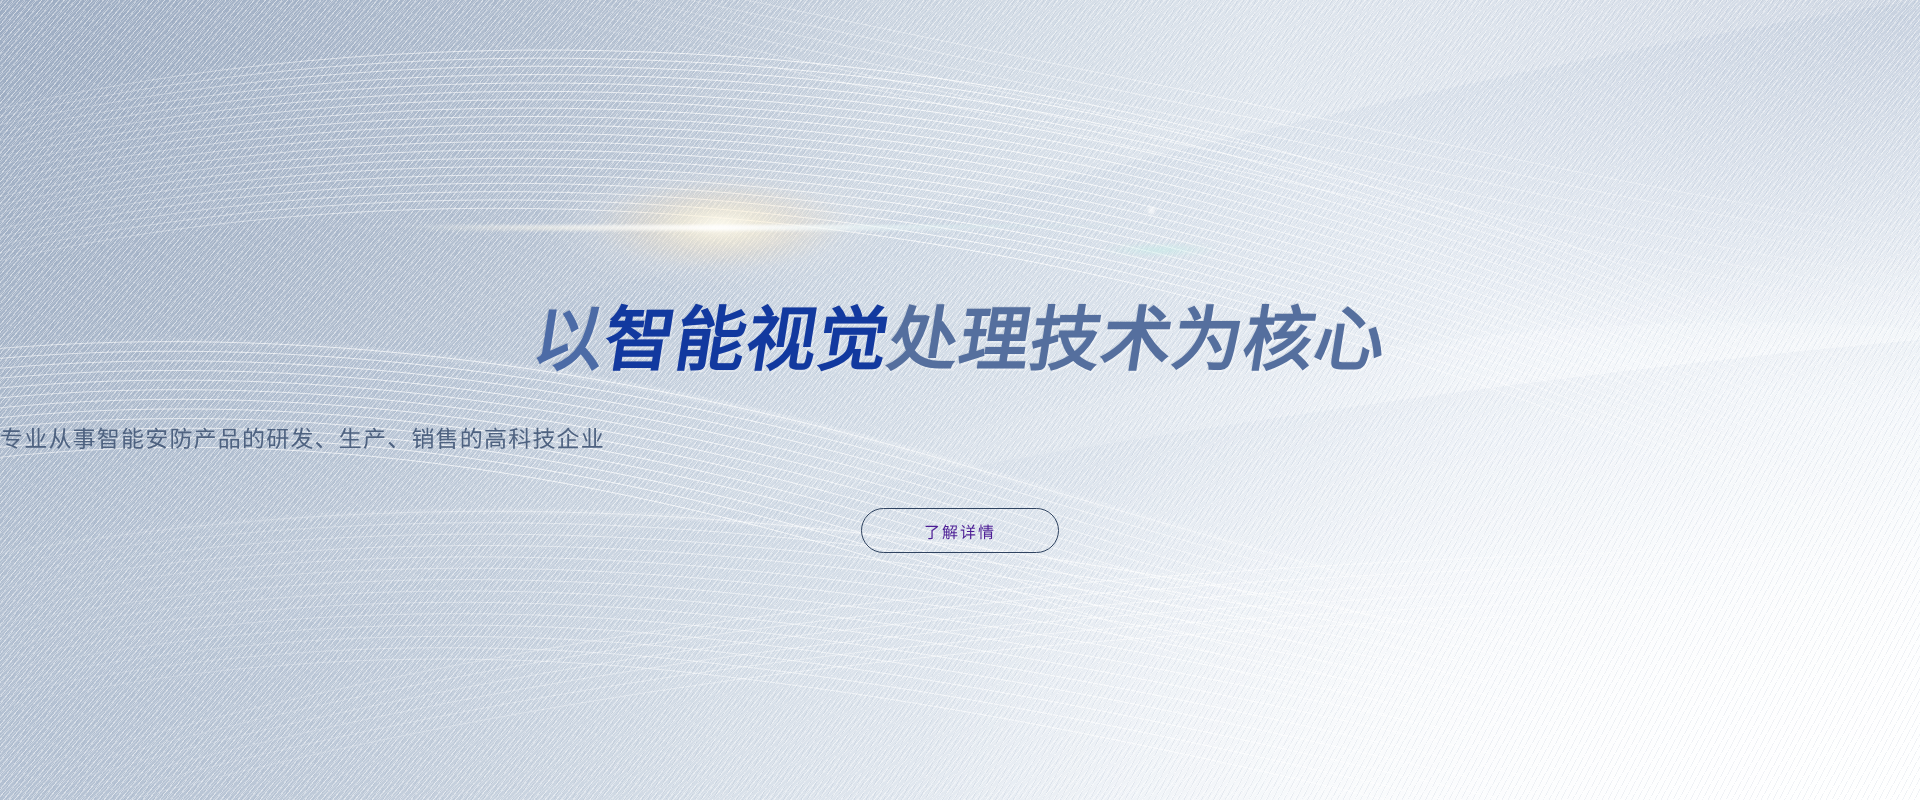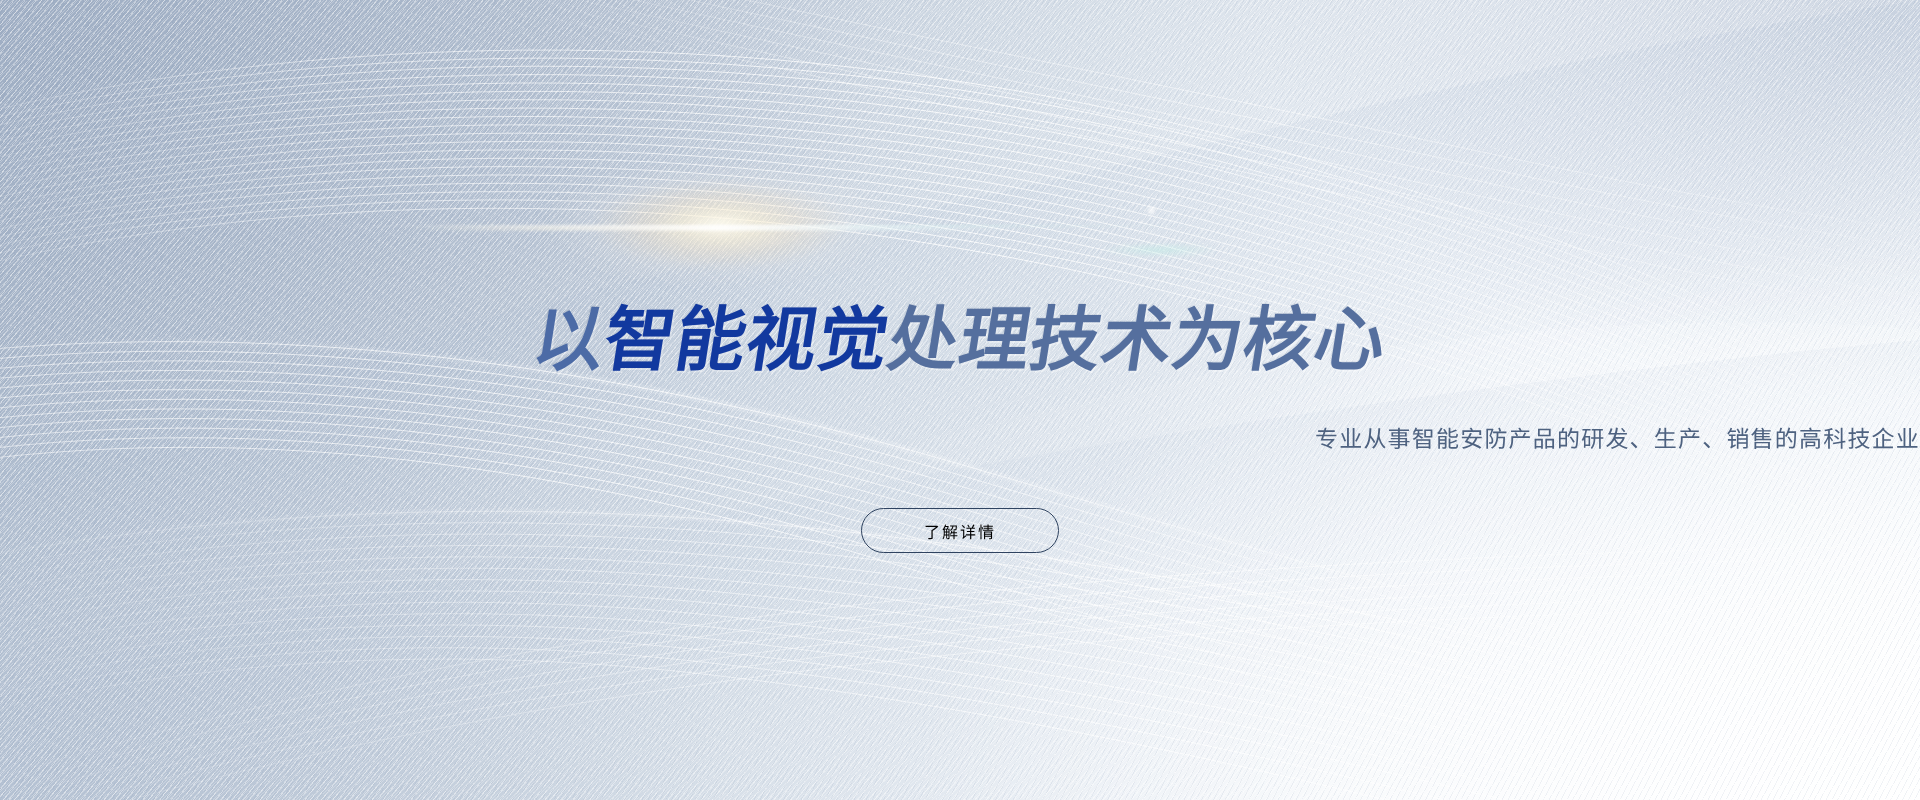--- a/index.html
+++ b/index.html
@@ -234,21 +234,21 @@
     text-shadow:
       2px 2px 0 rgba(255,255,255,0.34),
       -1px -1px 0 rgba(40,60,100,0.08);
   }
 
   .subheadline {
     position: absolute;
     left: 0;
     right: 0;
     top: 400px;
-    text-align: right;
+    text-align: left;
     font-size: 23px;
     line-height: 1.4;
     letter-spacing: 1.2px;
     color: #4e6280;
     font-family: "DejaVu Sans", "Liberation Sans", sans-serif;
     user-select: none;
   }
 
   .cta-wrap {
     position: absolute;
@@ -260,21 +260,21 @@
   }
   .cta-button {
     display: inline-flex;
     align-items: center;
     justify-content: center;
     width: 198px;
     height: 45px;
     border: 1.5px solid #2f4360;
     border-radius: 24px;
     background: transparent;
-    color: #000000;
+    color: #4c1d95;
     font-size: 16px;
     letter-spacing: 2px;
     font-family: Liberation Sans, sans-serif;
     cursor: pointer;
     transition: background 160ms ease, color 160ms ease;
     padding: 0;
   }
 </style>
 </head>
 <body>

